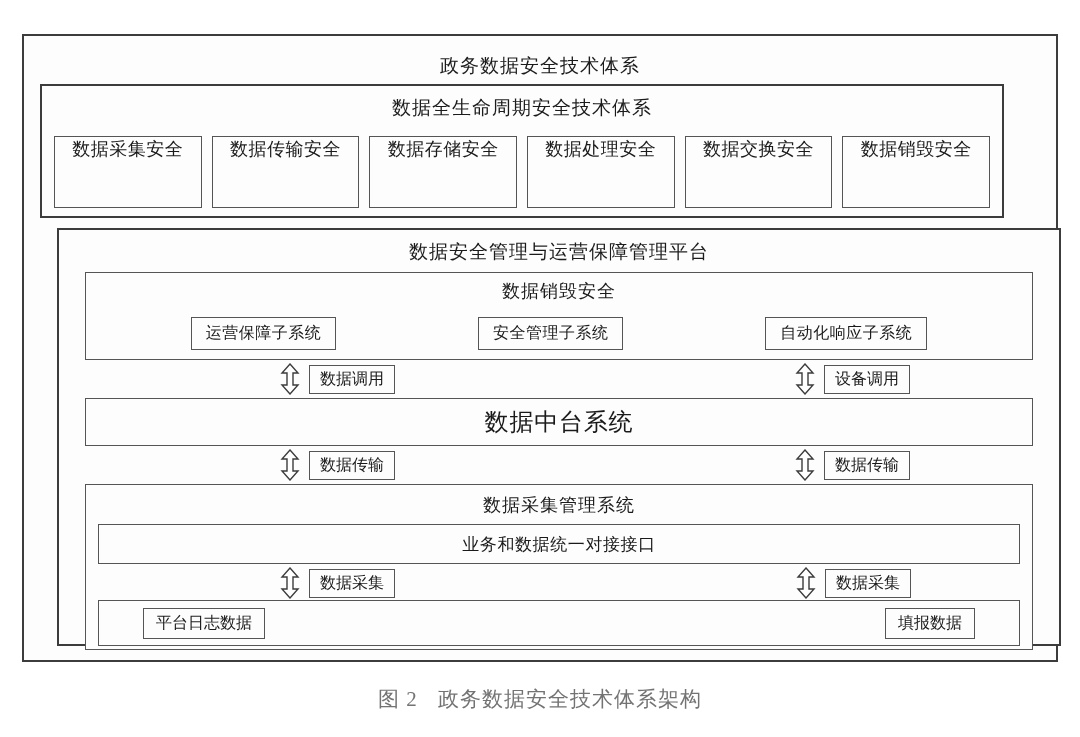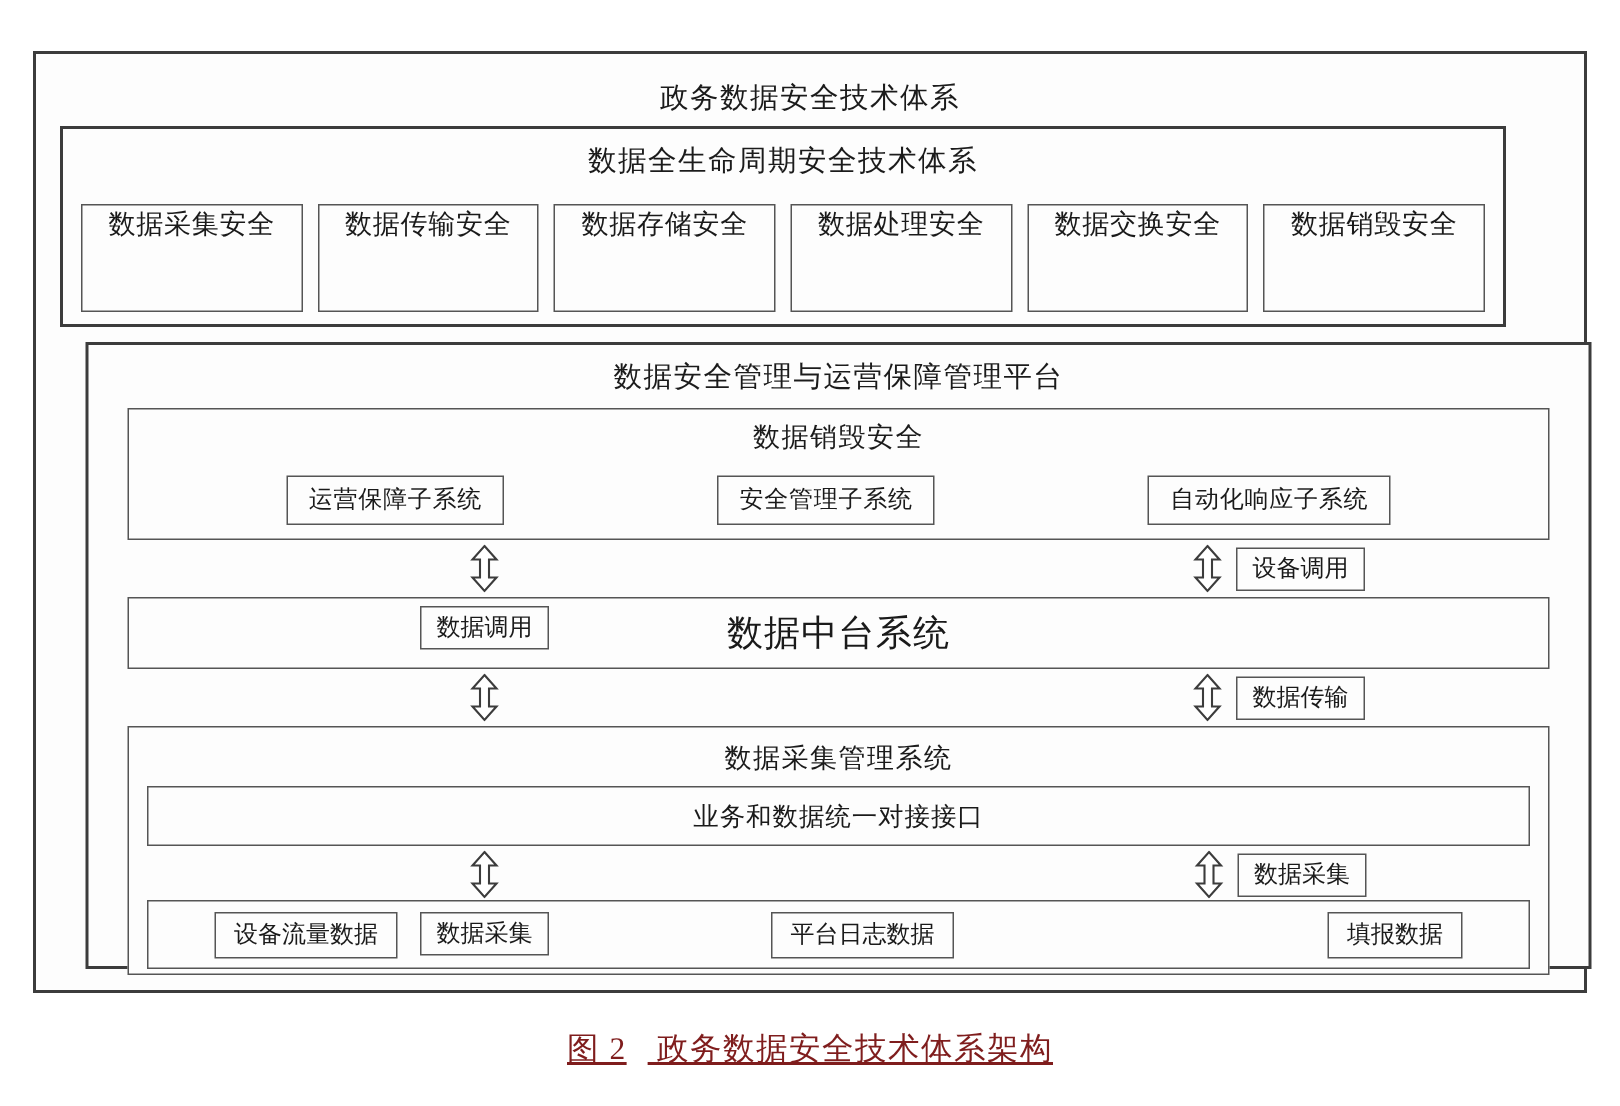--- a/index.html
+++ b/index.html
@@ -139,21 +139,21 @@
     position: relative;
     height: 38px;
   }
   .conn-item {
     position: absolute;
     display: flex;
     align-items: center;
     gap: 9px;
     top: 3px;
   }
-  .conn-left  { left: 195px; flex-direction: column; }
+  .conn-left  { left: 195px; }
   .conn-right { left: 710px; }
 
   .arrow-updown {
     width: 20px;
     height: 32px;
     display: block;
   }
   .conn-label {
     padding: 3px 10px;
     font-size: 16px;
@@ -212,22 +212,21 @@
 
   
   .caption {
     position: absolute;
     left: 0;
     right: 0;
     top: 685px;
     text-align: center;
     font-size: 21px;
     letter-spacing: 1px;
-    color: #7f1d1d;
-    text-decoration: underline;
+    color: #737373;
   }
   .caption .cap-num { margin-right: 14px; }
 </style>
 </head>
 <body>
 
 <div class="page">
 
   <div class="frame diagram">
 
@@ -341,23 +340,20 @@
                 <polygon points="10,1 18,10 13,10 13,22 18,22 10,31 2,22 7,22 7,10 2,10" fill="#ffffff" stroke="#3c3c3c" stroke-width="1.4" stroke-linejoin="miter"></polygon>
               </svg>
               <div class="frame-thin conn-label">
                 <span>数据采集</span>
               </div>
             </div>
           </div>
 
           <div class="frame-thin source-band">
             <div class="frame-thin source-box">
-              <span>设备流量数据</span>
-            </div>
-            <div class="frame-thin source-box">
               <span>平台日志数据</span>
             </div>
             <div class="frame-thin source-box">
               <span>填报数据</span>
             </div>
           </div>
         </div>
 
       </div>
     </div>

